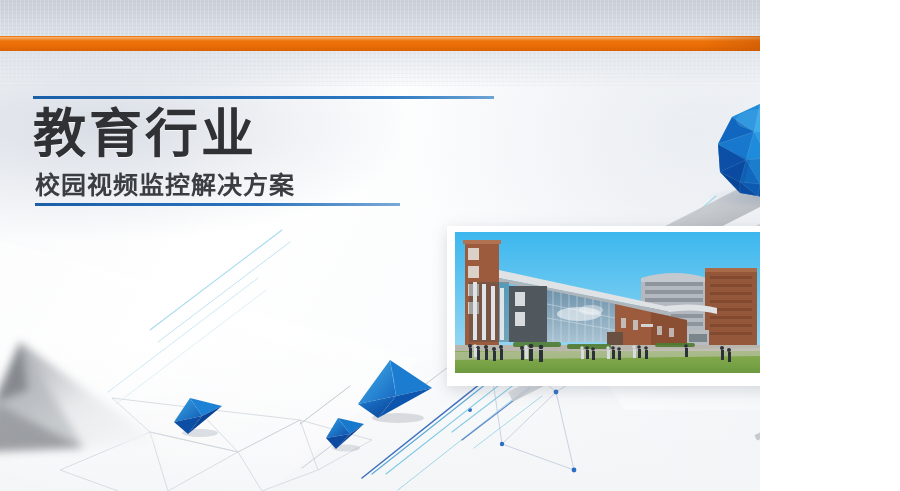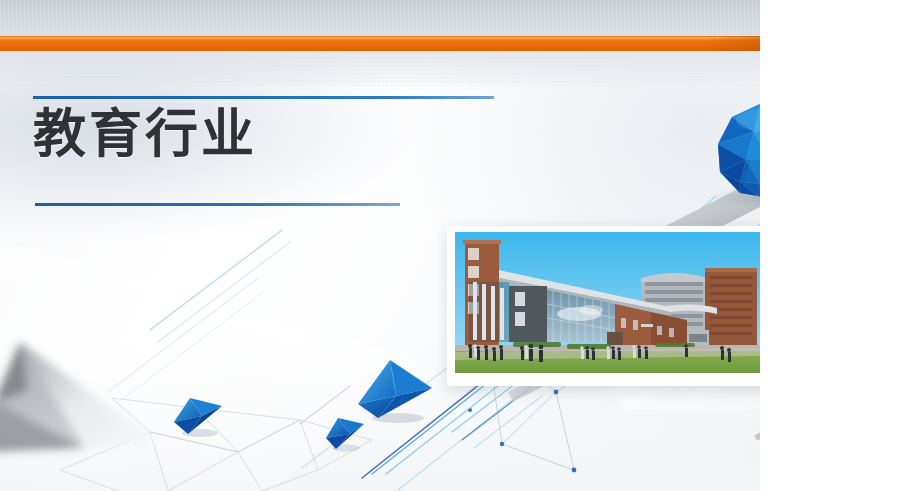--- a/index.html
+++ b/index.html
@@ -281,20 +281,21 @@
     <div class="rb-low"></div>
     <div class="rb-gloss"></div>
     <div class="rb-low-shade"></div>
     <div class="rb-bend2"></div>
     <div class="rb-bend"></div>
     <div class="rb-high"></div>
   </div>
 
   <div class="rule-top"></div>
   <div class="title-main">教育行业</div>
+  <div class="title-sub">校园视频监控解决方案</div>
   <div class="rule-sub"></div>
 
   <div class="sphere-shadow"></div>
   <div class="sphere">
     <svg viewBox="0 0 126 106" xmlns="http://www.w3.org/2000/svg">
       <defs>
         <linearGradient id="sg" x1="0" y1="0" x2="1" y2="1">
           <stop offset="0" stop-color="#2fa3e8"></stop>
           <stop offset="1" stop-color="#0a4da8"></stop>
         </linearGradient>

